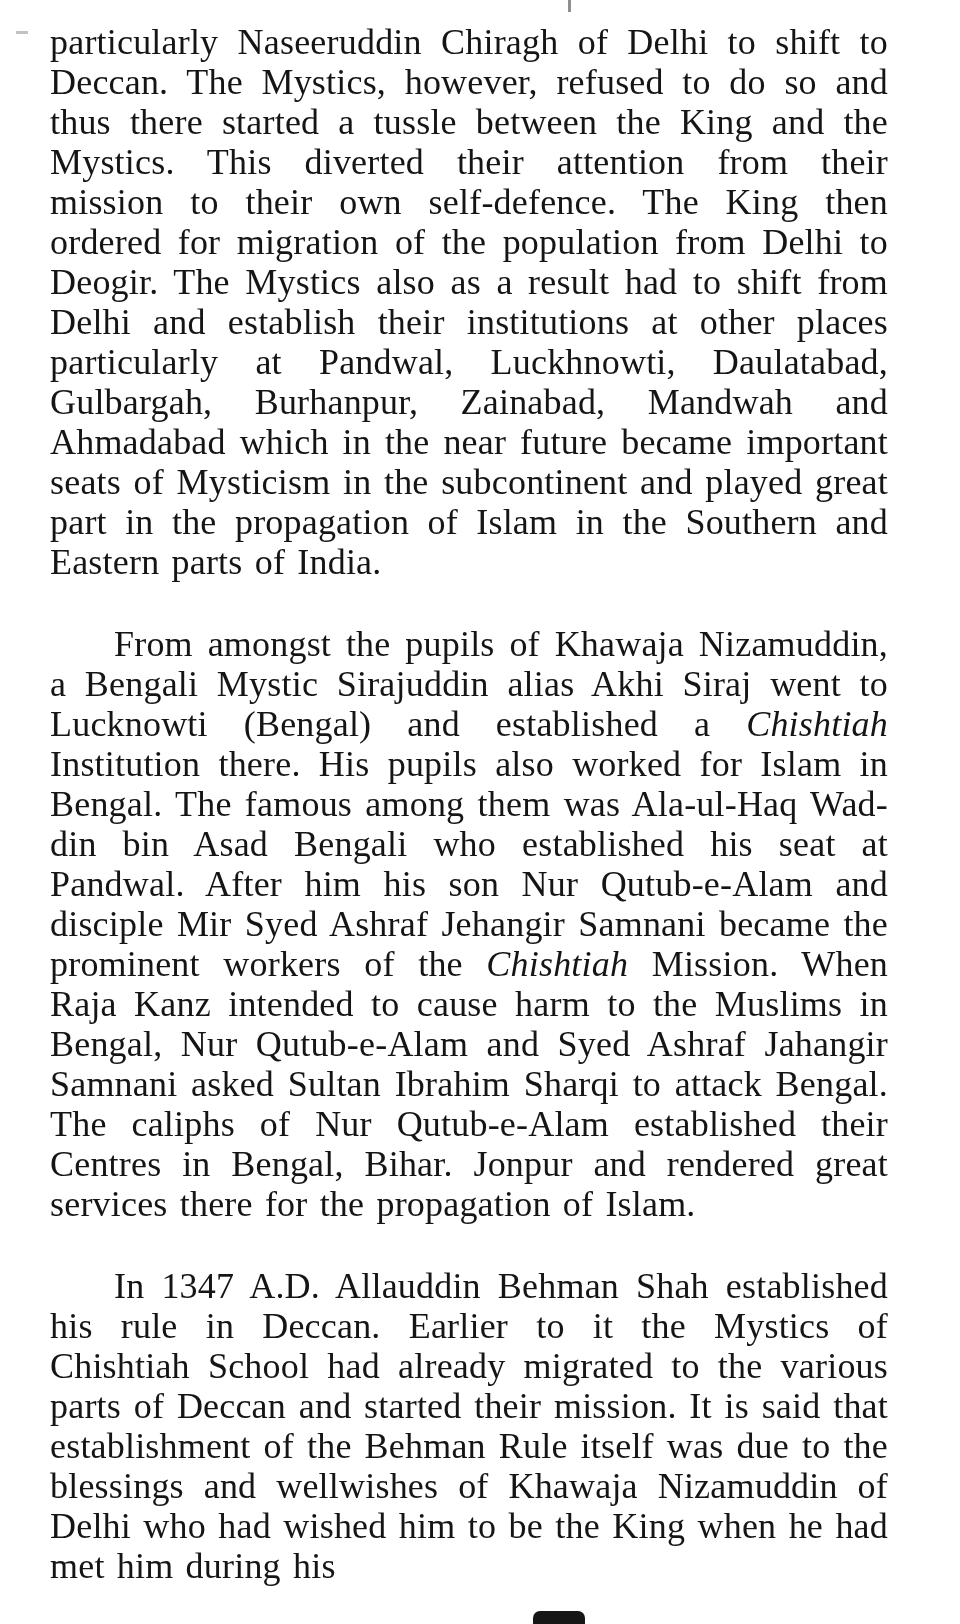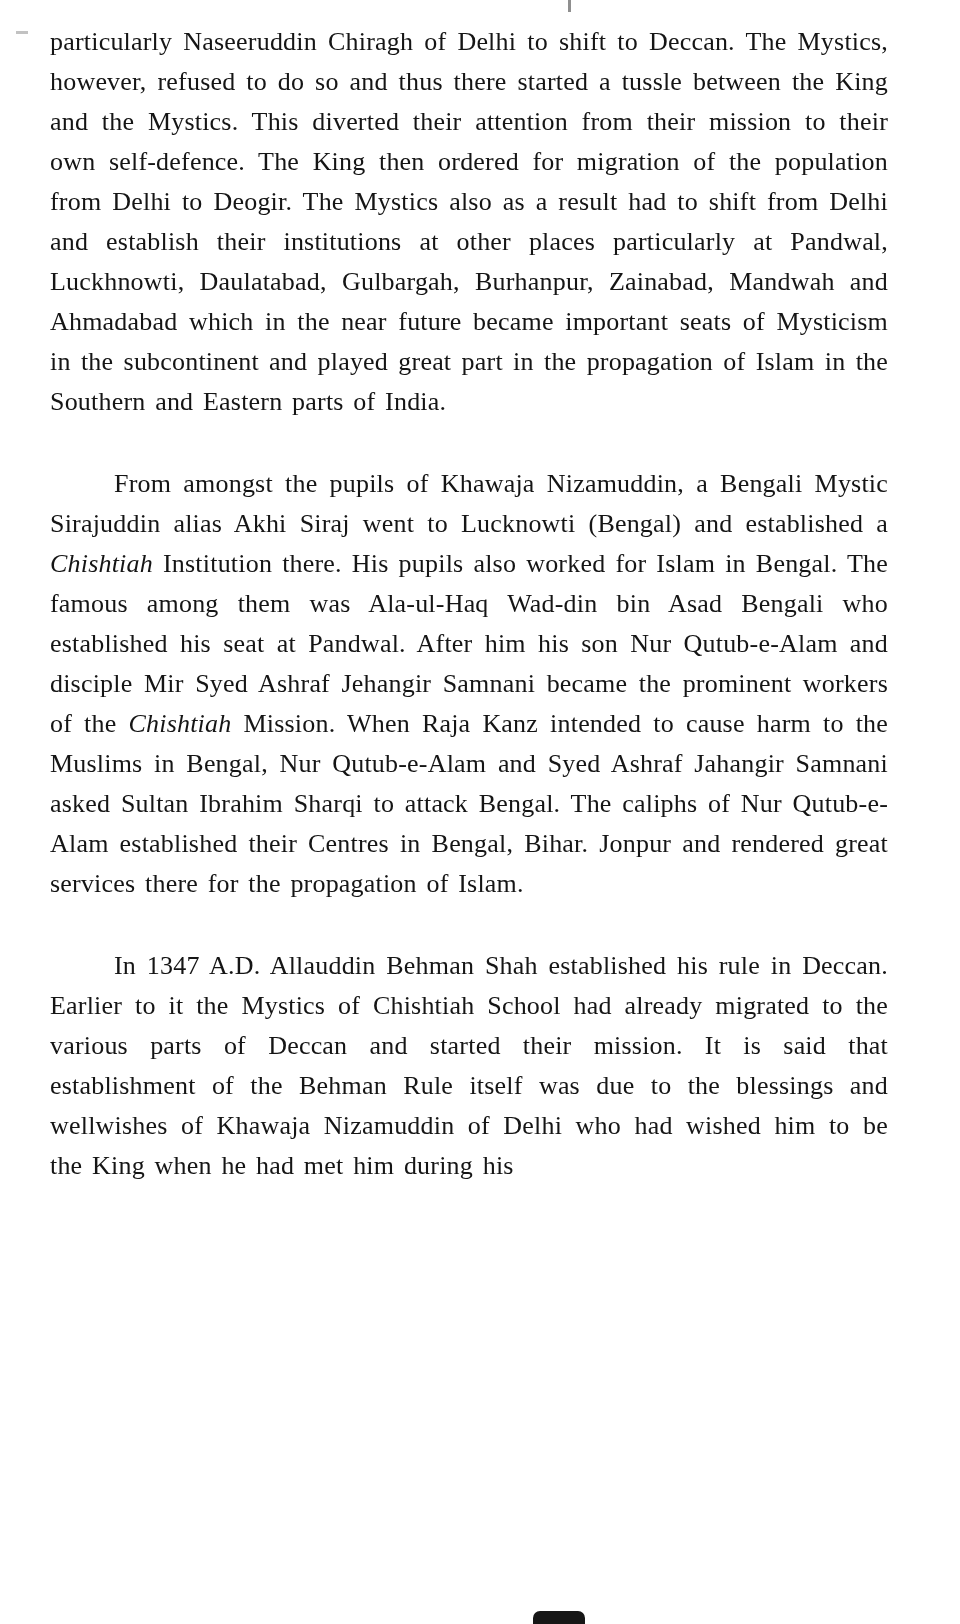--- a/index.html
+++ b/index.html
@@ -16,21 +16,21 @@
     overflow: hidden;
   }
   .page {
     position: absolute;
     inset: 0;
     box-sizing: border-box;
     padding: 22px 72px 0 50px;
     background: #ffffff;
   }
   .para {
-    font-size: 26px;
+    font-size: 36px;
     line-height: 40px;
     text-align: justify;
     margin: 0 0 42px 0;
     word-spacing: 3px;
     letter-spacing: 0.2px;
   }
   .para.indent {
     text-indent: 64px;
   }
   .para i {

